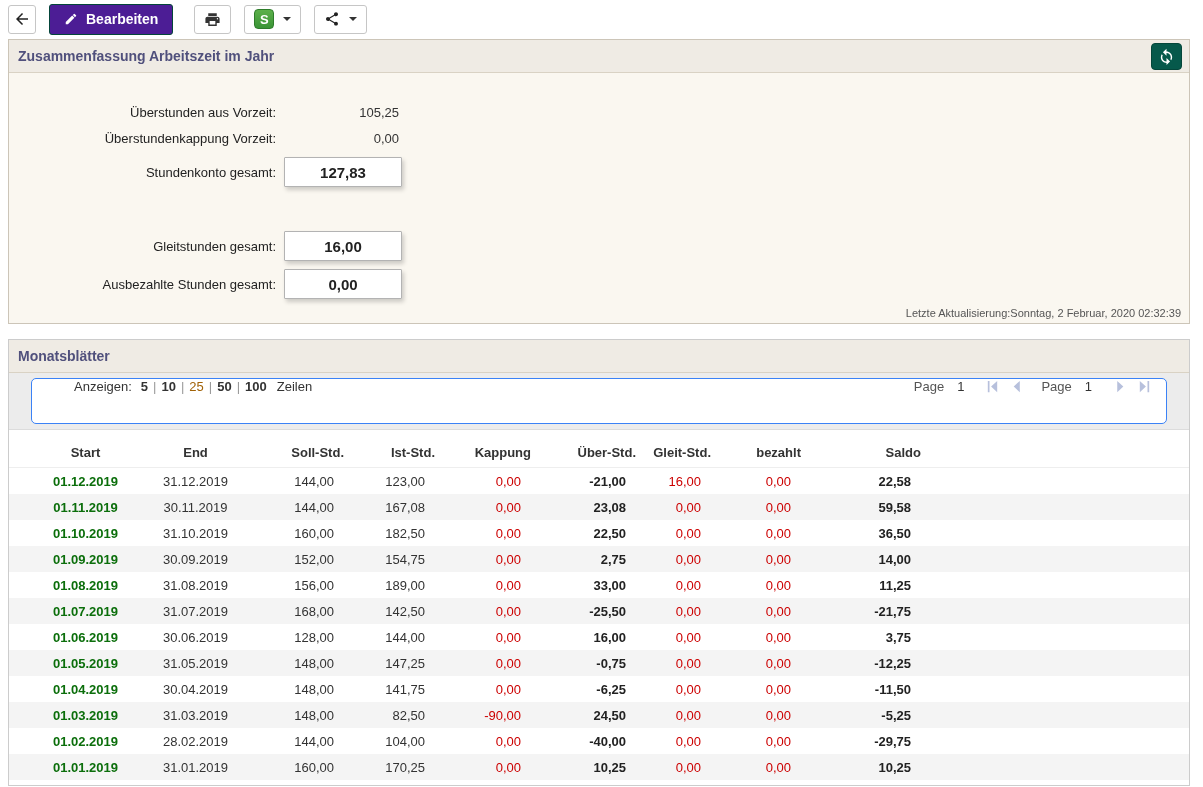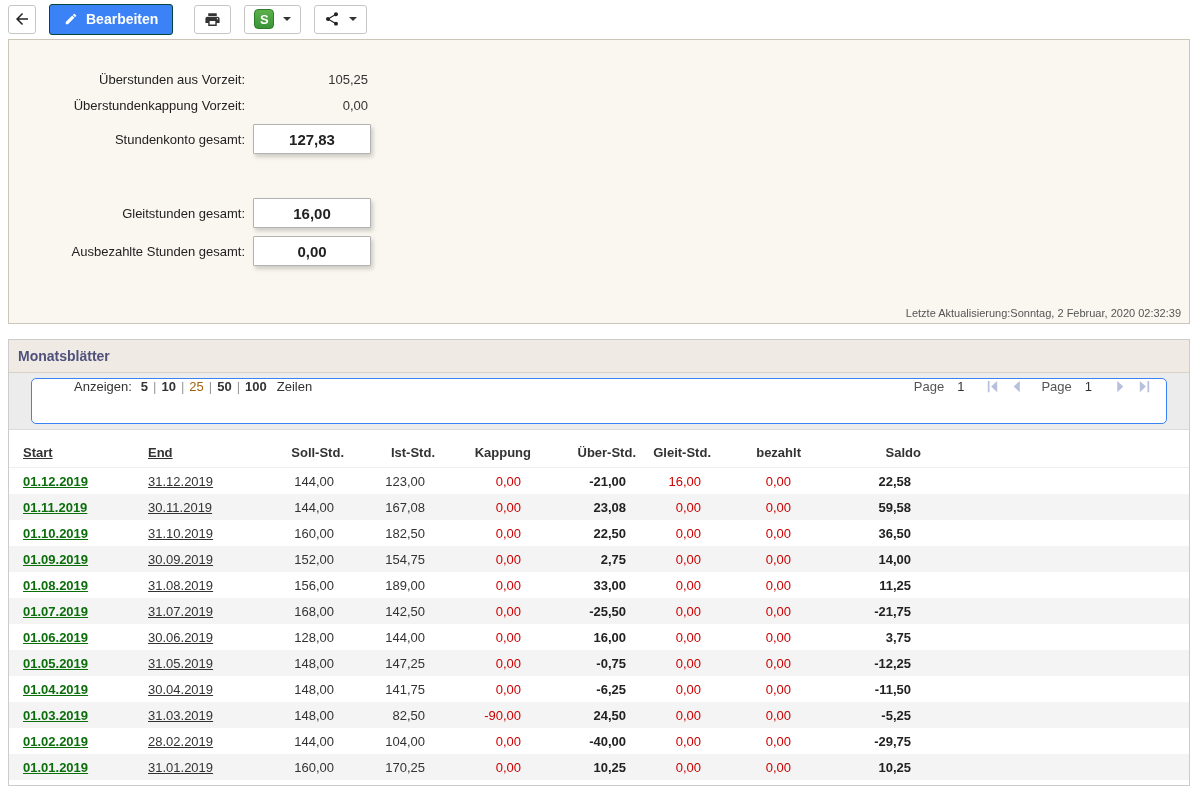--- a/index.html
+++ b/index.html
@@ -12,21 +12,21 @@
   }
   
   .toolbar { display:flex; align-items:center; padding:4px 0 5px 8px; height:39px; background:#fff; }
   .btn {
     display:inline-flex; align-items:center; justify-content:center;
     height:29px; border:1px solid #c6c6c6; border-radius:3px;
     background:#fff; cursor:pointer; padding:0 9px; margin-right:13px;
   }
   .btn-back { width:28px; padding:0; }
   .btn-edit {
-    background:#3b82f6; border-color:#04463a; color:#fff;
+    background:#4c1d95; border-color:#04463a; color:#fff;
     font-weight:bold; font-size:14px; gap:8px; padding:0 14px; height:31px;
   }
   .btn-print { margin-left:8px; }
   .s-badge {
     width:20px; height:20px; border-radius:4px;
     background:linear-gradient(#5cb04a,#3a9436);
     border:1px solid #2e7d2a;
     color:#fff; font-weight:bold; font-size:13px;
     display:flex; align-items:center; justify-content:center;
   }
@@ -45,21 +45,21 @@
     height:33px; display:flex; align-items:center; padding:0 9px; position:relative;
   }
   .panel-title { color:#50507c; font-weight:bold; font-size:14px; }
   .refresh-btn {
     position:absolute; right:7px; top:3px; width:31px; height:27px;
     background:#06594b; border:1px solid #04463a; border-radius:4px;
     display:flex; align-items:center; justify-content:center; cursor:pointer; padding:0;
   }
   
   .panel-summary { height:285px; }
-  .summary-body { padding:26px 4px 0 14px; }
+  .summary-body { padding:26px 4px 0 14px;margin-left:31px; }
   .frow { display:flex; align-items:center; }
   .frow .flabel { width:222px; text-align:right; font-size:13px; color:#222; }
   .fval-text {
     width:118px; margin-left:8px; text-align:right;
     font-weight:normal; font-size:13px; padding-right:3px;
   }
   .row-text { height:26px; }
   .row-input { margin-top:6px; }
   .row-gap { margin-top:44px; }
   .row-input2 { margin-top:8px; }
@@ -91,21 +91,21 @@
   
   .thead {
     display:flex; padding-left:14px; height:30px; align-items:center;
     font-weight:bold; font-size:13px; color:#333; margin-top:8px;
     border-bottom:1px solid #eee;
   }
   .trow { display:flex; padding-left:14px; height:26px; align-items:center; font-size:13px; cursor:pointer; }
   .trow.alt { background:#f4f4f4; }
   .c0{width:125px;} .c1{width:95px;} .c2{width:105px;} .c3{width:91px;}
   .c4{width:96px;} .c5{width:105px;} .c6{width:75px;} .c7{width:90px;} .c8{width:120px;}
-  .c0,.c1 { text-align:left;text-decoration:underline; }
+  .c0,.c1 { text-align:center; }
   .th.num { text-align:right; padding-right:4px; }
   .td.num { text-align:right; padding-right:14px; }
   .td.c0 { color:#0b6e0b; font-weight:bold; }
   .td.c4,.td.c6,.td.c7 { color:#cc0000; }
   .td.c5,.td.c8 { font-weight:bold; color:#222; }
 </style>
 </head>
 <body>
 
 <div>
@@ -141,20 +141,31 @@
       <span style="display:flex;">
         <svg width="16" height="16" viewBox="0 0 24 24" fill="#222">
             <path d="M18 16.08c-.76 0-1.44.3-1.96.77L8.91 12.7c.05-.23.09-.46.09-.7s-.04-.47-.09-.7l7.05-4.11c.54.5 1.25.81 2.04.81 1.66 0 3-1.34 3-3s-1.34-3-3-3-3 1.34-3 3c0 .24.04.47.09.7L8.04 9.81C7.5 9.31 6.79 9 6 9c-1.66 0-3 1.34-3 3s1.34 3 3 3c.79 0 1.5-.31 2.04-.81l7.12 4.16c-.05.21-.08.43-.08.65 0 1.61 1.31 2.92 2.92 2.92 1.61 0 2.92-1.31 2.92-2.92s-1.31-2.92-2.92-2.92z"></path>
           </svg>
       </span>
       <span class="caret"></span>
     </button>
   </div>
 
   <div class="panel panel-summary">
+    <div class="panel-header">
+      <span class="panel-title">Zusammenfassung Arbeitszeit im Jahr</span>
+      <button class="refresh-btn">
+        <span style="display:flex;">
+          <svg width="17" height="17" viewBox="0 0 24 24" fill="#fff">
+              <path d="M12 4V1L7 6l5 5V7c3.31 0 6 2.69 6 6 0 1.01-.25 1.97-.7 2.8l1.46 1.46C19.54 16.03 20 14.57 20 13c0-4.42-3.58-8-8-8z"></path>
+              <path d="M12 19c-3.31 0-6-2.69-6-6 0-1.01.25-1.97.7-2.8L5.24 8.74C4.46 9.97 4 11.43 4 13c0 4.42 3.58 8 8 8v3l5-5-5-5v4z"></path>
+            </svg>
+        </span>
+      </button>
+    </div>
     <div class="summary-body">
       <div class="frow row-text">
         <span class="flabel">Überstunden aus Vorzeit:</span>
         <span class="fval-text">105,25</span>
       </div>
       <div class="frow row-text">
         <span class="flabel">Überstundenkappung Vorzeit:</span>
         <span class="fval-text">0,00</span>
       </div>
       <div class="frow row-input">

